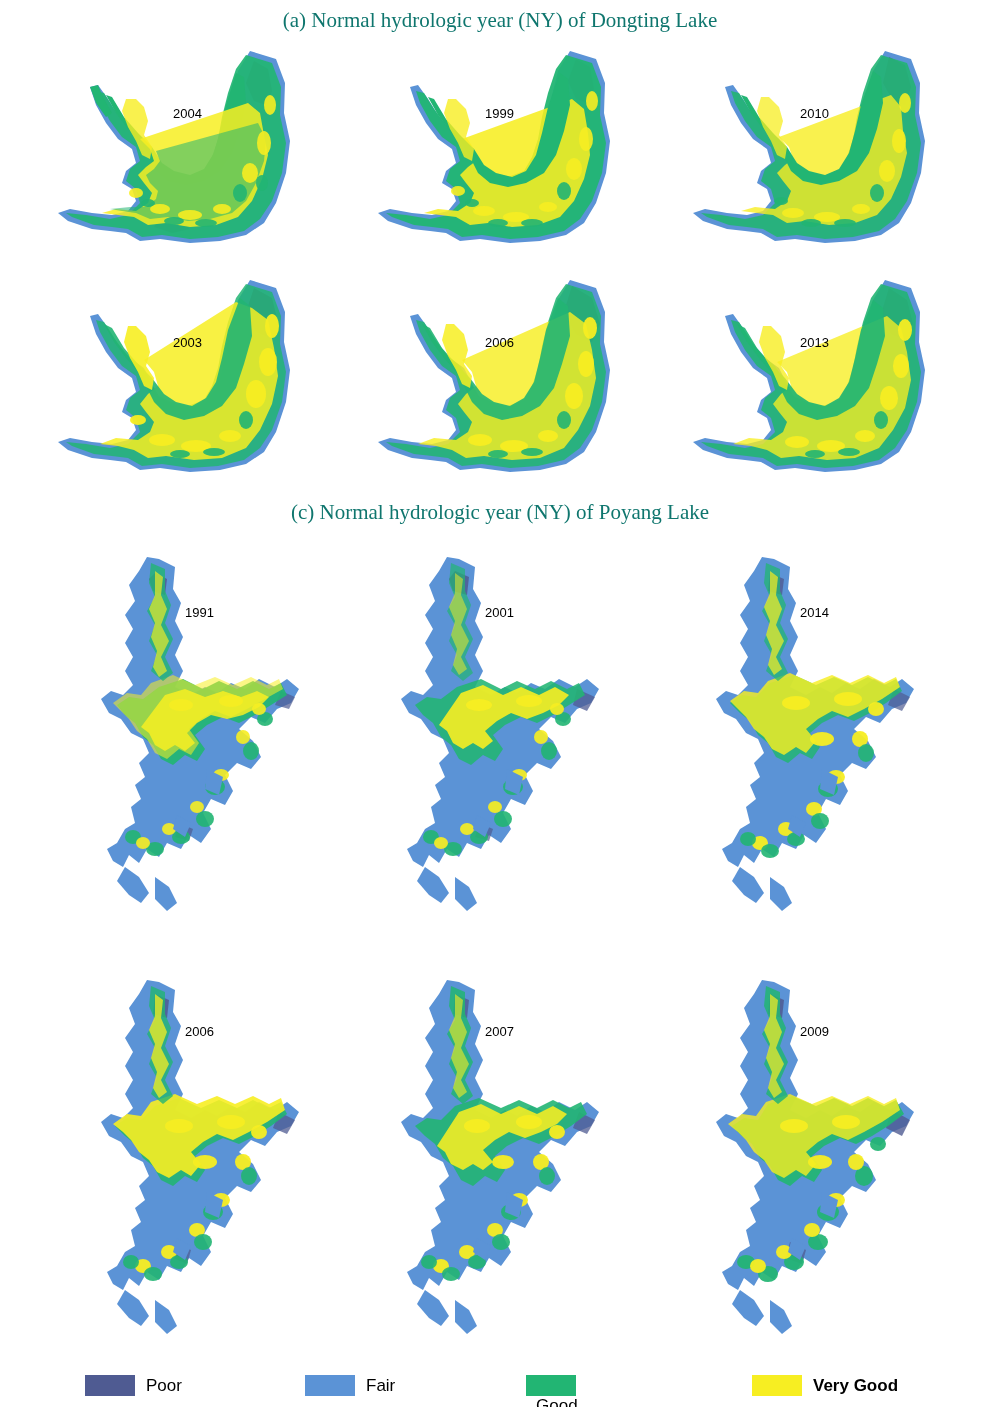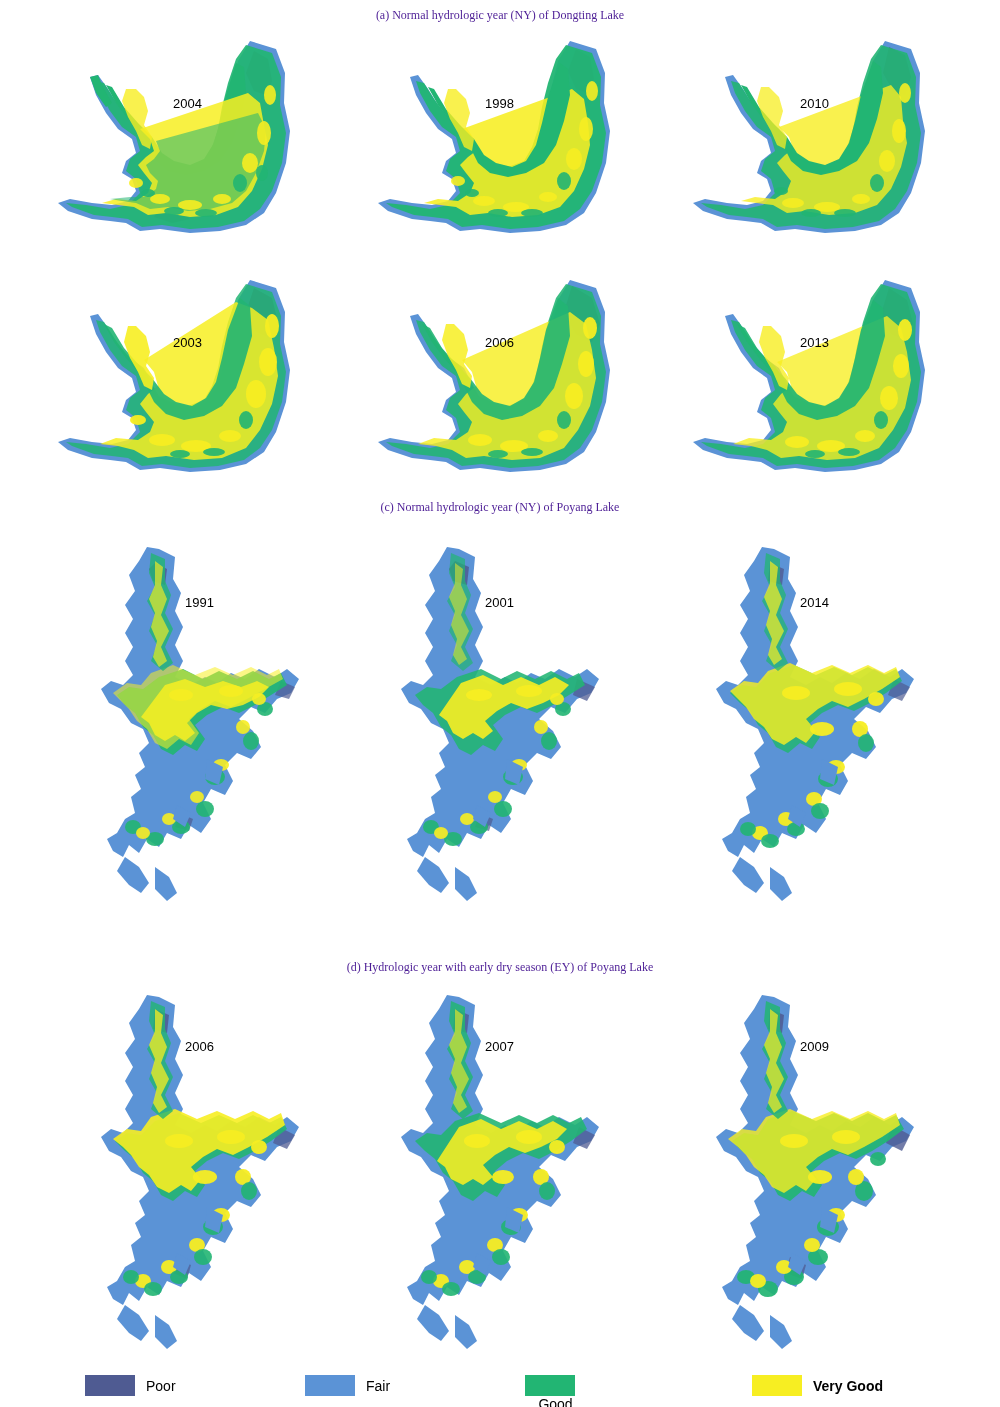--- a/index.html
+++ b/index.html
@@ -1,28 +1,28 @@
 <!DOCTYPE html>
 <html><head>
 <meta charset="utf-8">
 <style>
   html,body{margin:0;padding:0;background:#ffffff;}
   body{width:1000px;height:1407px;font-family:"Liberation Serif",serif;color:#000;position:relative;overflow:hidden;}
   .panel{position:absolute;left:0;width:1000px;}
-  .panel-title{text-align:center;font-family:"Liberation Serif",serif;font-size:12px;color:#4c1d95;}
+  .panel-title{text-align:center;font-family:"Liberation Serif",serif;font-size:21px;color:#0f766e;}
   .maps-row{position:relative;width:1000px;}
   .map-cell{position:absolute;top:0;}
   .year-label{position:absolute;font-family:"Liberation Sans",sans-serif;font-size:13px;color:#000;}
   svg{display:block;}
 
   
   .legend{position:absolute;left:0;width:1000px;height:40px;}
   .legend-item{position:absolute;display:flex;align-items:center;}
   .swatch{width:50px;height:21px;display:inline-block;}
-  .legend-label{font-family:"Liberation Sans",sans-serif;font-size:14px;margin-left:11px;color:#000;}
+  .legend-label{font-family:"Liberation Sans",sans-serif;font-size:17px;margin-left:11px;color:#000;}
 </style>
 </head>
 <body>
 
 <div class="panel" style="top:8px;">
   <div class="panel-title">(a) Normal hydrologic year (NY) of Dongting Lake</div>
   <div class="maps-row" style="height:215px;margin-top:10px;">
 
     <div class="map-cell" style="left:40px;width:300px;height:215px;">
       <span class="year-label" style="left:133px;top:63px;">2004</span>
@@ -59,21 +59,21 @@
             <ellipse cx="166" cy="180" rx="11" ry="4"></ellipse>
             <ellipse cx="200" cy="150" rx="7" ry="9"></ellipse>
             <ellipse cx="222" cy="140" rx="6" ry="8"></ellipse>
             <ellipse cx="108" cy="160" rx="7" ry="4"></ellipse>
           </g>
         </g>
       </svg>
     </div>
 
     <div class="map-cell" style="left:360px;width:300px;height:215px;">
-      <span class="year-label" style="left:125px;top:63px;">1998</span>
+      <span class="year-label" style="left:125px;top:63px;">1999</span>
       <svg width="300" height="215" viewBox="0 0 300 215">
         <g>
           <path d="M210 8 L236 16 L245 40 L244 70 L250 98 L246 130 L236 160 L224 180 L206 192 L180 198 L150 200 L120 196 L100 198 L86 190 L70 188 L52 186 L28 178 L18 170 L30 166 L52 170 L72 172 L88 168 L96 158 L92 146 L82 140 L86 128 L96 120 L92 106 L78 96 L66 80 L56 62 L50 44 L58 42 L68 56 L78 72 L90 86 L104 96 L112 112 L120 126 L134 132 L150 136 L166 130 L176 116 L182 98 L186 76 L192 52 L198 28 Z" fill="#5b93d6"></path>
           <path d="M216 16 L230 24 L234 46 L228 60 L216 56 L208 38 Z" fill="#4f5b92" opacity="0.8"></path>
           <path d="M206 12 L232 20 L241 44 L240 72 L246 100 L242 130 L232 158 L220 176 L204 188 L178 194 L150 196 L122 192 L102 194 L88 186 L72 184 L54 182 L32 174 L26 170 L46 172 L70 176 L88 172 L100 160 L96 146 L86 138 L90 126 L100 118 L96 104 L82 94 L70 78 L60 60 L56 48 L64 50 L74 66 L86 82 L100 94 L110 110 L118 124 L132 130 L148 134 L164 128 L172 114 L178 96 L182 74 L188 50 L196 26 Z" fill="#22b573" opacity="0.95"></path>
           <path d="M212 56 L224 66 L228 90 L230 112 L224 136 L214 158 L200 174 L178 182 L152 184 L128 180 L110 182 L96 174 L80 172 L64 170 L78 166 L98 168 L110 160 L114 150 L106 140 L100 132 L108 124 L116 118 L112 106 L102 96 Z" fill="#f7ee22" opacity="0.88"></path>
           <path d="M200 30 L208 36 L210 62 L204 88 L196 112 L184 130 L166 140 L148 144 L130 140 L118 130 L110 114 L102 100 L90 88 L78 72 L68 54 L74 56 L86 76 L100 92 L114 106 L124 122 L136 130 L152 134 L166 128 L176 112 L182 90 L188 64 Z" fill="#22b573"></path>
           <path d="M96 56 L106 66 L110 80 L106 94 L114 106 L112 118 L104 114 L98 100 L90 86 L84 70 L88 56 Z" fill="#f7ee22" opacity="0.8"></path>
           <g fill="#f7ee22" opacity="0.9">
             <ellipse cx="124" cy="168" rx="11" ry="5"></ellipse>
@@ -339,21 +339,20 @@
           <path d="M70 330 L84 340 L94 356 L86 366 L74 358 L62 344 Z" fill="#5b93d6"></path>
           <path d="M100 340 L114 350 L122 366 L112 374 L100 362 Z" fill="#5b93d6"></path>
         </g>
       </svg>
     </div>
 
   </div>
 </div>
 
 <div class="panel" style="top:960px;">
-  <div class="panel-title">(d) Hydrologic year with early dry season (EY) of Poyang Lake</div>
   <div class="maps-row" style="height:370px;margin-top:12px;">
 
     <div class="map-cell" style="left:55px;width:290px;height:370px;">
       <span class="year-label" style="left:130px;top:52px;">2006</span>
       <svg width="290" height="370" viewBox="0 0 290 370">
         <g>
           <path d="M104 10 L120 18 L118 40 L126 54 L120 72 L128 88 L120 106 L128 122 L120 138 L136 146 L150 138 L162 144 L176 134 L190 140 L204 130 L220 138 L232 130 L244 140 L236 154 L222 160 L210 174 L196 168 L184 180 L198 192 L206 208 L196 220 L182 214 L170 226 L178 242 L170 256 L156 250 L148 264 L156 280 L146 294 L134 286 L126 300 L112 294 L104 308 L92 300 L84 314 L74 306 L68 318 L58 312 L52 300 L62 294 L70 280 L80 274 L76 258 L86 250 L80 236 L90 228 L84 214 L94 204 L88 190 L76 184 L66 170 L54 164 L46 150 L56 142 L68 146 L78 136 L70 122 L78 108 L70 94 L78 80 L70 66 L80 52 L74 36 L84 22 L92 8 Z" fill="#5b93d6"></path>
           <path d="M100 22 L114 28 L112 46 L98 42 Z" fill="#4f5b92" opacity="0.85"></path>
           <path d="M224 140 L240 148 L232 162 L218 156 Z" fill="#4f5b92" opacity="0.75"></path>
           <path d="M122 272 L136 278 L132 292 L118 286 Z" fill="#4f5b92" opacity="0.7"></path>

